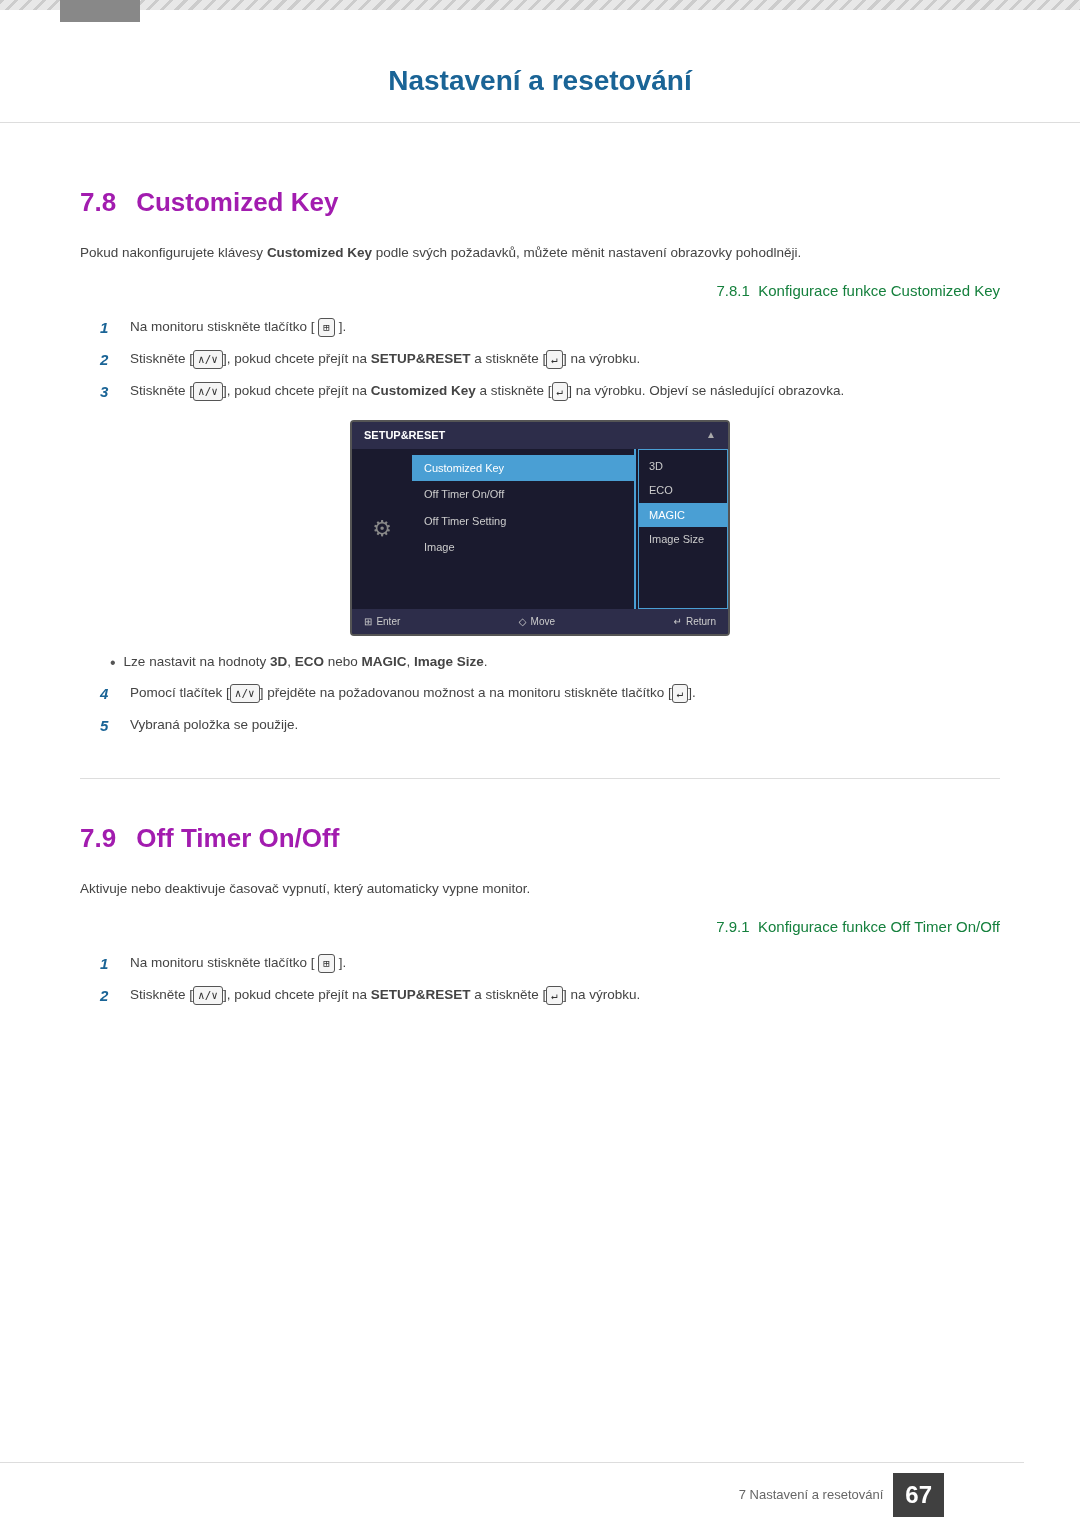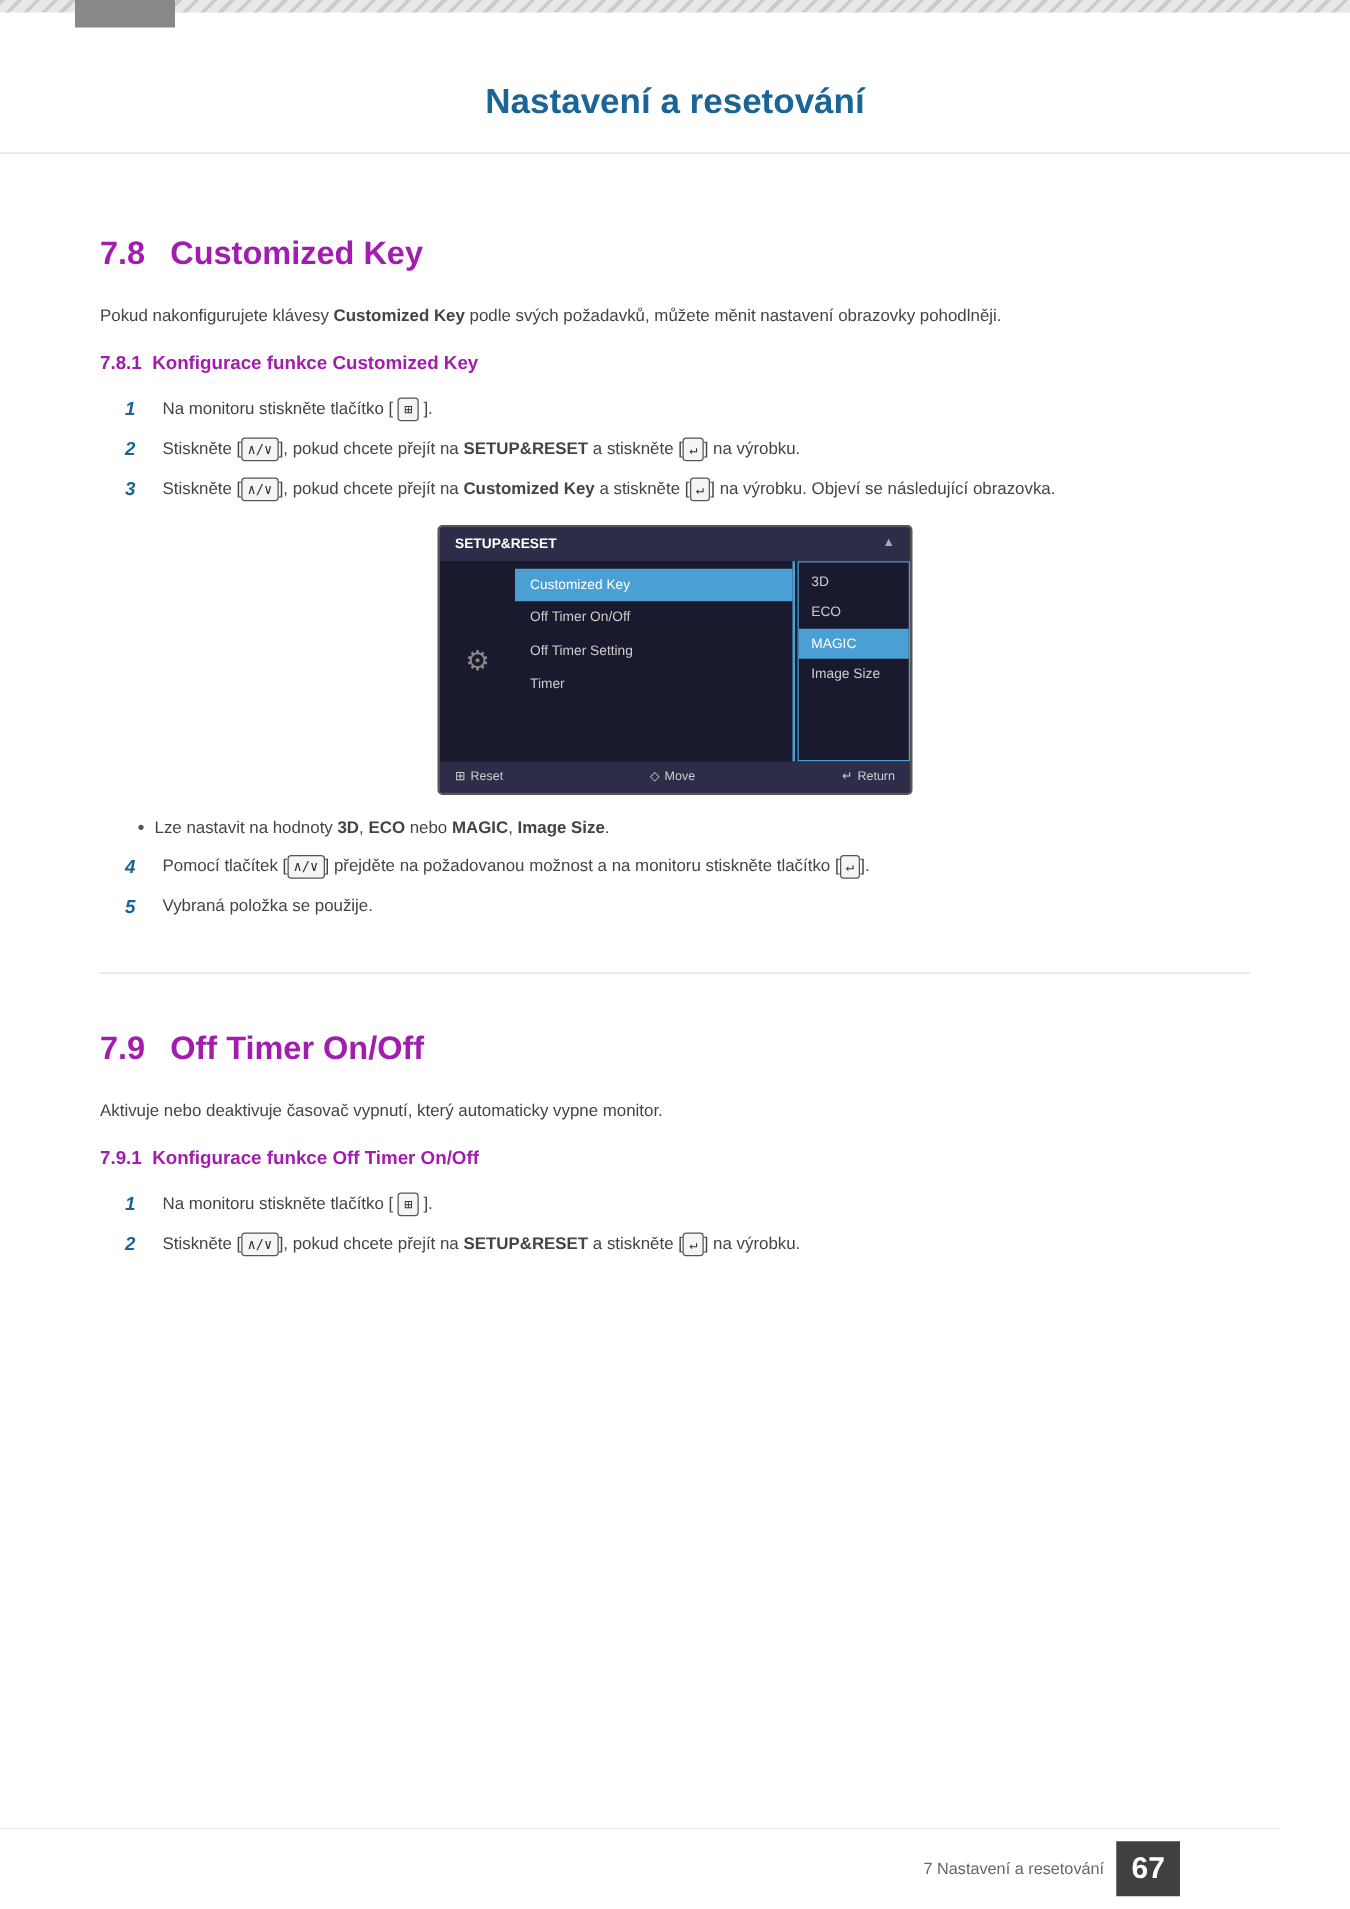--- a/index.html
+++ b/index.html
@@ -82,24 +82,25 @@
     .body-text {
       font-size: 13.5px;
       color: #444;
       margin-bottom: 16px;
       line-height: 1.6;
     }
 
     
     .subsection-heading {
       font-size: 15px;
-      font-weight: bold;
-      color: #a21caf;
+      font-weight: normal;
+      color: #15803d;
       margin-bottom: 14px;
       margin-top: 10px;
+      text-align: right;
     }
 
     
     .numbered-list {
       list-style: none;
       padding: 0;
       margin: 0 0 12px 20px;
     }
 
     .numbered-list li {
@@ -345,34 +346,34 @@
         <span style="float:right; font-size:10px; color:#aaa;">▲</span>
       </div>
       <div class="monitor-body">
         <div class="monitor-left">
           <span class="gear-icon-monitor">⚙</span>
         </div>
         <div class="monitor-menu">
           <div class="monitor-menu-item active">Customized Key</div>
           <div class="monitor-menu-item">Off Timer On/Off</div>
           <div class="monitor-menu-item">Off Timer Setting</div>
-          <div class="monitor-menu-item">Timer</div>
+          <div class="monitor-menu-item">Image</div>
         </div>
         <div style="width:2px; background:#4a9fd4;"></div>
         <div class="monitor-submenu">
           <div class="monitor-submenu-item">3D</div>
           <div class="monitor-submenu-item">ECO</div>
           <div class="monitor-submenu-item selected">MAGIC</div>
           <div class="monitor-submenu-item">Image Size</div>
         </div>
       </div>
       <div class="monitor-footer">
         <div class="footer-item">
           <span>⊞</span>
-          <span>Reset</span>
+          <span>Enter</span>
         </div>
         <div class="footer-item">
           <span>◇</span>
           <span>Move</span>
         </div>
         <div class="footer-item">
           <span>↵</span>
           <span>Return</span>
         </div>
       </div>

